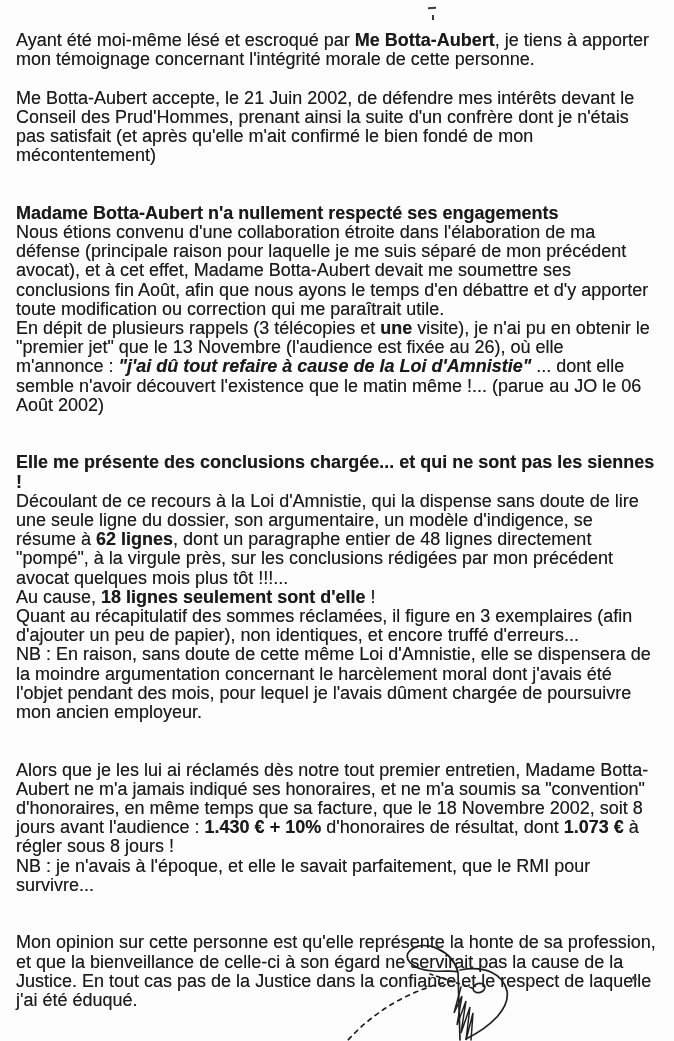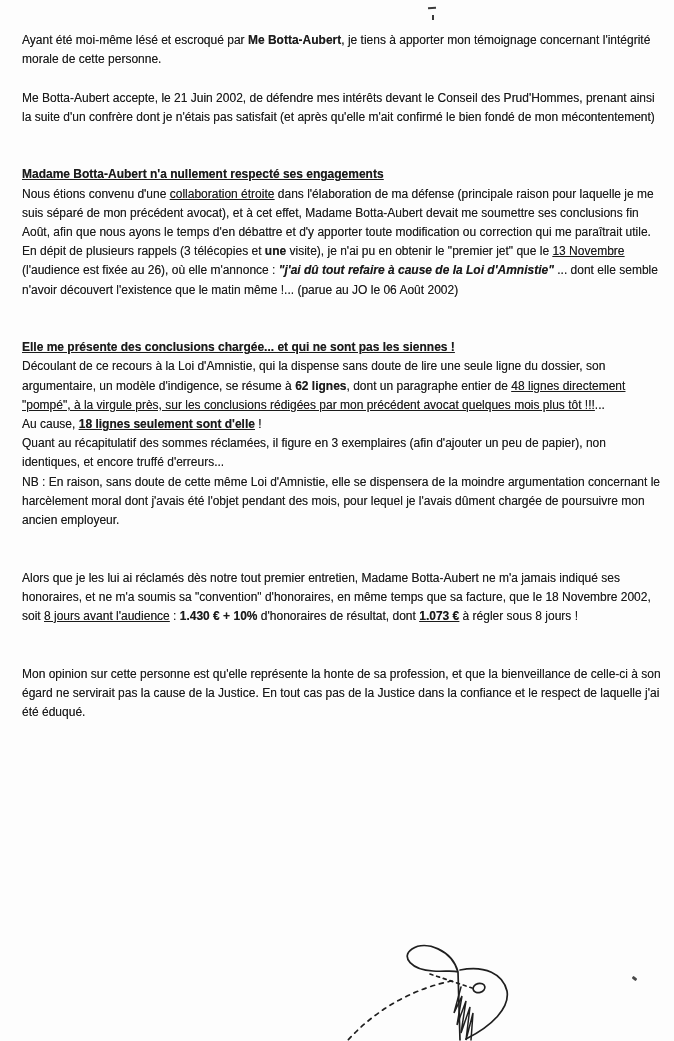--- a/index.html
+++ b/index.html
@@ -11,32 +11,32 @@
     position: relative;
     width: 674px;
     height: 1041px;
     background: #fdfdfd;
     overflow: hidden;
     font-family: "Liberation Sans", sans-serif;
     color: #1b1b1b;
   }
   .content {
     position: absolute;
-    left: 22px;
+    left: 16px;
     top: 31px;
     width: 640px;
-    font-size: 12px;
+    font-size: 18px;
     line-height: 19.2px;
     text-shadow: 0 0 0.4px rgba(20,20,20,0.55);
   }
   .para { margin: 0; }
   .heading { margin: 0; font-weight: bold; }
   .gap { width: 100%; }
   .b { font-weight: bold; }
-  .u { text-decoration: underline; }
+  .u { }
   .i { font-style: italic; }
   
   .top-mark-dash {
     position: absolute; left: 428px; top: 7px;
     width: 8px; height: 2px; background: #3a3a3a;
     transform: rotate(-4deg);
   }
   .top-mark-dot {
     position: absolute; left: 432px; top: 15px;
     width: 2px; height: 5px; background: #3a3a3a;
@@ -68,20 +68,21 @@
       <div class="para"><span>Nous étions convenu d'une </span><span class="u">collaboration étroite</span><span> dans l'élaboration de ma défense (principale raison pour laquelle je me suis séparé de mon précédent avocat), et à cet effet, Madame Botta-Aubert devait me soumettre ses conclusions fin Août, afin que nous ayons le temps d'en débattre et d'y apporter toute modification ou correction qui me paraîtrait utile.</span></div>
       <div class="para"><span>En dépit de plusieurs rappels (3 télécopies et </span><span class="b">une</span><span> visite), je n'ai pu en obtenir le "premier jet" que le </span><span class="u">13 Novembre</span><span> (l'audience est fixée au 26), où elle m'annonce : </span><span class="b i">"j'ai dû tout refaire à cause de la Loi d'Amnistie"</span><span> ... dont elle semble n'avoir découvert l'existence que le matin même !... (parue au JO le 06 Août 2002)</span></div>
       <div class="gap" style="height: 38.4px;"></div>
       <div class="heading"><span class="b u">Elle me présente des conclusions chargée... et qui ne sont pas les siennes !</span></div>
       <div class="para"><span>Découlant de ce recours à la Loi d'Amnistie, qui la dispense sans doute de lire une seule ligne du dossier, son argumentaire, un modèle d'indigence, se résume à </span><span class="b">62 lignes</span><span>, dont un paragraphe entier de </span><span class="u">48 lignes directement "pompé", à la virgule près, sur les conclusions rédigées par mon précédent avocat quelques mois plus tôt !!!</span><span>...</span></div>
       <div class="para"><span>Au cause, </span><span class="b u">18 lignes seulement sont d'elle</span><span> !</span></div>
       <div class="para"><span>Quant au récapitulatif des sommes réclamées, il figure en 3 exemplaires (afin d'ajouter un peu de papier), non identiques, et encore truffé d'erreurs...</span></div>
       <div class="para"><span>NB : En raison, sans doute de cette même Loi d'Amnistie, elle se dispensera de la moindre argumentation concernant le harcèlement moral dont j'avais été l'objet pendant des mois, pour lequel je l'avais dûment chargée de poursuivre mon ancien employeur.</span></div>
       <div class="gap" style="height: 38.4px;"></div>
       <div class="para"><span>Alors que je les lui ai réclamés dès notre tout premier entretien, Madame Botta-Aubert ne m'a jamais indiqué ses honoraires, et ne m'a soumis sa "convention" d'honoraires, en même temps que sa facture, que le 18 Novembre 2002, soit </span><span class="u">8 jours avant l'audience</span><span> : </span><span class="b">1.430 € + 10%</span><span> d'honoraires de résultat, dont </span><span class="b u">1.073 €</span><span> à régler sous 8 jours !</span></div>
+      <div class="para"><span>NB : je n'avais à l'époque, et elle le savait parfaitement, que le RMI pour survivre...</span></div>
       <div class="gap" style="height: 38.4px;"></div>
       <div class="para"><span>Mon opinion sur cette personne est qu'elle représente la honte de sa profession, et que la bienveillance de celle-ci à son égard ne servirait pas la cause de la Justice. En tout cas pas de la Justice dans la confiance et le respect de laquelle j'ai été éduqué.</span></div>
     </div>
 
   <svg class="signature-svg" viewBox="0 0 200 100" fill="none" stroke="#1f1f1f" stroke-width="1.7" stroke-linecap="round">
 
     <path d="M118,31 C112,9 86,-1 72,8 C60,16 72,29 93,30 C103,31 113,29 118,31 L120,99"></path>
 
     <path stroke-dasharray="3 4" d="M90,33 L132,47"></path>
 

